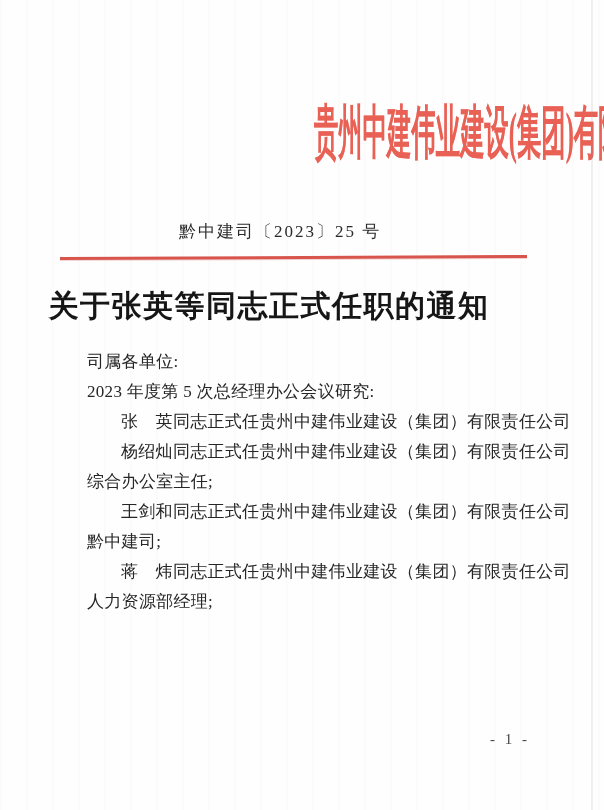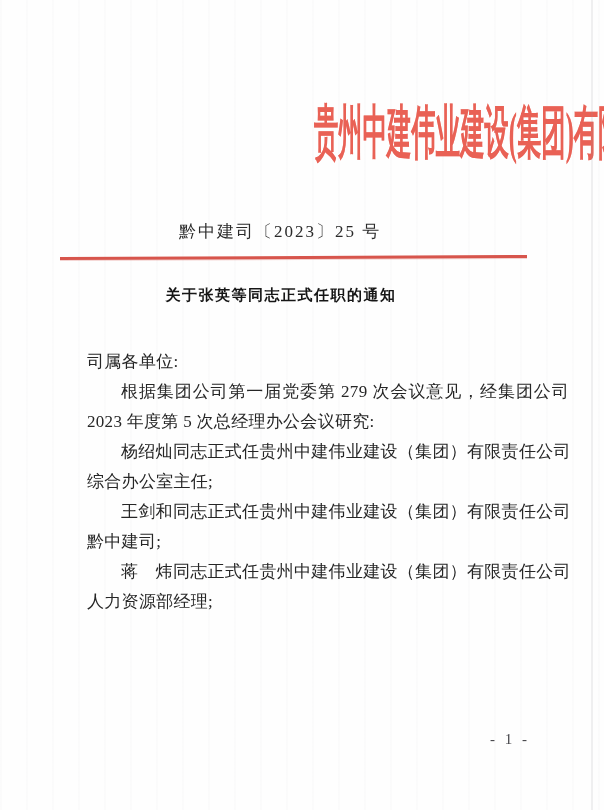--- a/index.html
+++ b/index.html
@@ -42,23 +42,23 @@
   }
   
   .red-rule {
     position: absolute; top: 256px; left: 60px; width: 467px; height: 3px;
     background: #d7554c;
     transform: rotate(-0.25deg);
     box-shadow: 0 1px 0 rgba(215,85,76,0.25);
   }
   
   .doc-title {
-    position: absolute; top: 286px; left: 12px; width: 538px;
+    position: absolute; top: 286px; left: 0; width: 538px;
     text-align: center;
-    font-size: 15px; font-weight: bold; color: #161616;
+    font-size: 30px; font-weight: bold; color: #161616;
     letter-spacing: 1.5px;
   }
   
   .body {
     position: absolute; top: 347px; left: 63px; width: 482px;
     font-size: 17px; line-height: 30px; color: #262626;
     letter-spacing: 0.3px;
     margin-left: 24px;
   }
   .body .jline {
@@ -86,23 +86,23 @@
 
   <div class="doc-number">黔中建司〔2023〕25 号</div>
 
   <div class="red-rule"></div>
 
   <div class="doc-title">关于张英等同志正式任职的通知</div>
 
   <div class="body">
     <div class="pline">司属各单位:</div>
 
-    <div class="jline indent">根据集团公司第一届党委第 279 次会议意见，经集团公司</div>
     <div class="pline">2023 年度第 5 次总经理办公会议研究:</div>
 
+    <div class="jline indent">张　英同志正式任贵州中建伟业建设（集团）有限责任公司</div>
 
     <div class="jline indent">杨绍灿同志正式任贵州中建伟业建设（集团）有限责任公司</div>
     <div class="pline">综合办公室主任;</div>
 
     <div class="jline indent">王剑和同志正式任贵州中建伟业建设（集团）有限责任公司</div>
     <div class="pline">黔中建司;</div>
 
     <div class="jline indent">蒋　炜同志正式任贵州中建伟业建设（集团）有限责任公司</div>
     <div class="pline">人力资源部经理;</div>
   </div>

